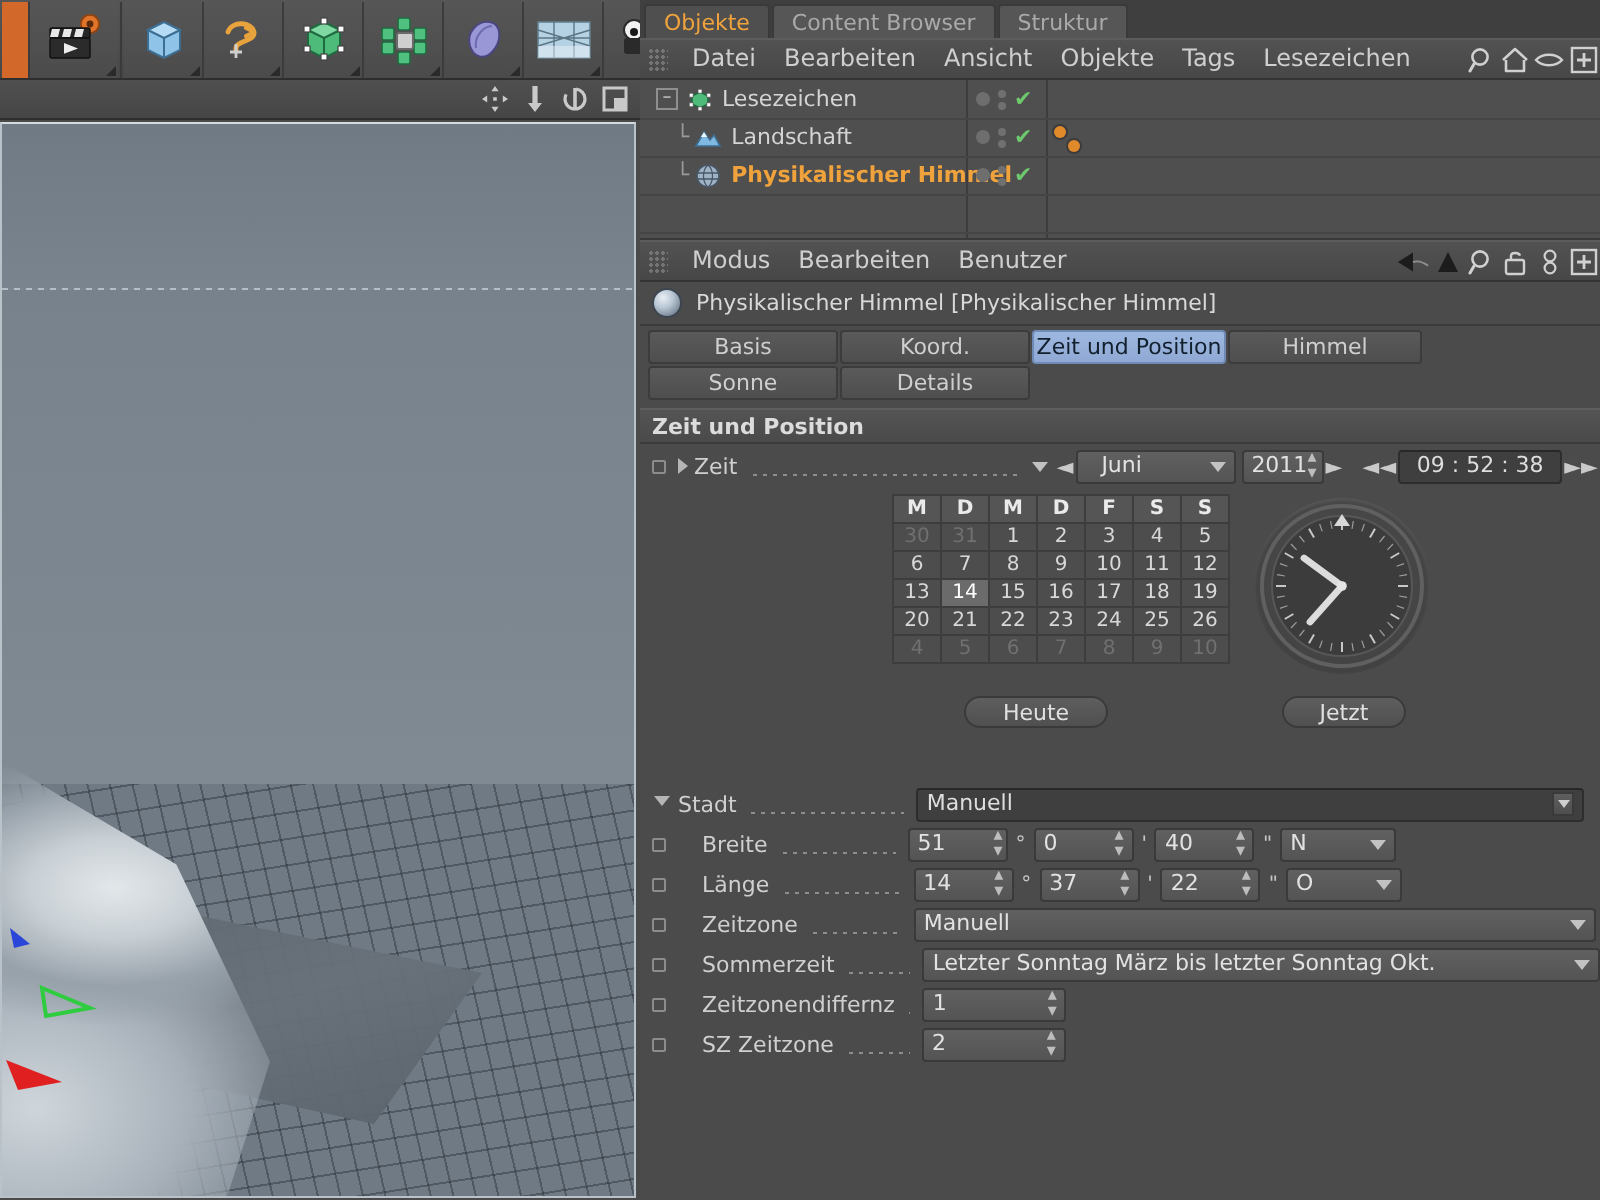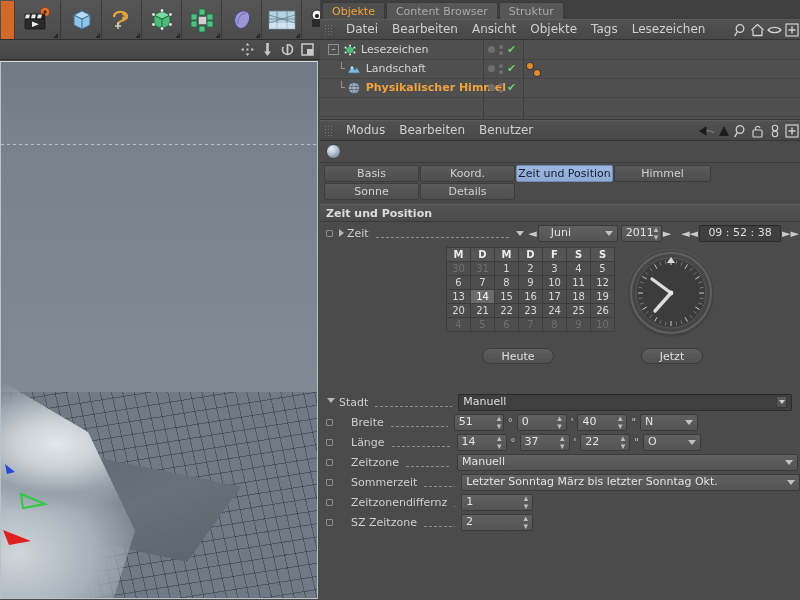--- a/index.html
+++ b/index.html
@@ -619,20 +619,21 @@
       <span class="micon">
         <svg width="14" height="14" viewBox="0 0 14 14">
             <rect x="1" y="1" width="12" height="12" fill="none" stroke="#d0d0d0" stroke-width="1.2"></rect>
             <path d="M7 3.5v7M3.5 7h7" stroke="#d0d0d0" stroke-width="1.4"></path>
           </svg>
       </span>
     </div>
 
     <div id="attr-title">
       <span class="sphere"></span>
+      <span class="t">Physikalischer Himmel [Physikalischer Himmel]</span>
     </div>
 
     <div class="btnrow">
       <div class="tbtn w1">Basis</div>
       <div class="tbtn w2">Koord.</div>
       <div class="tbtn w3 active">Zeit und Position</div>
       <div class="tbtn w4">Himmel</div>
     </div>
     <div class="btnrow" style="padding-top:1px;">
       <div class="tbtn w1">Sonne</div>

